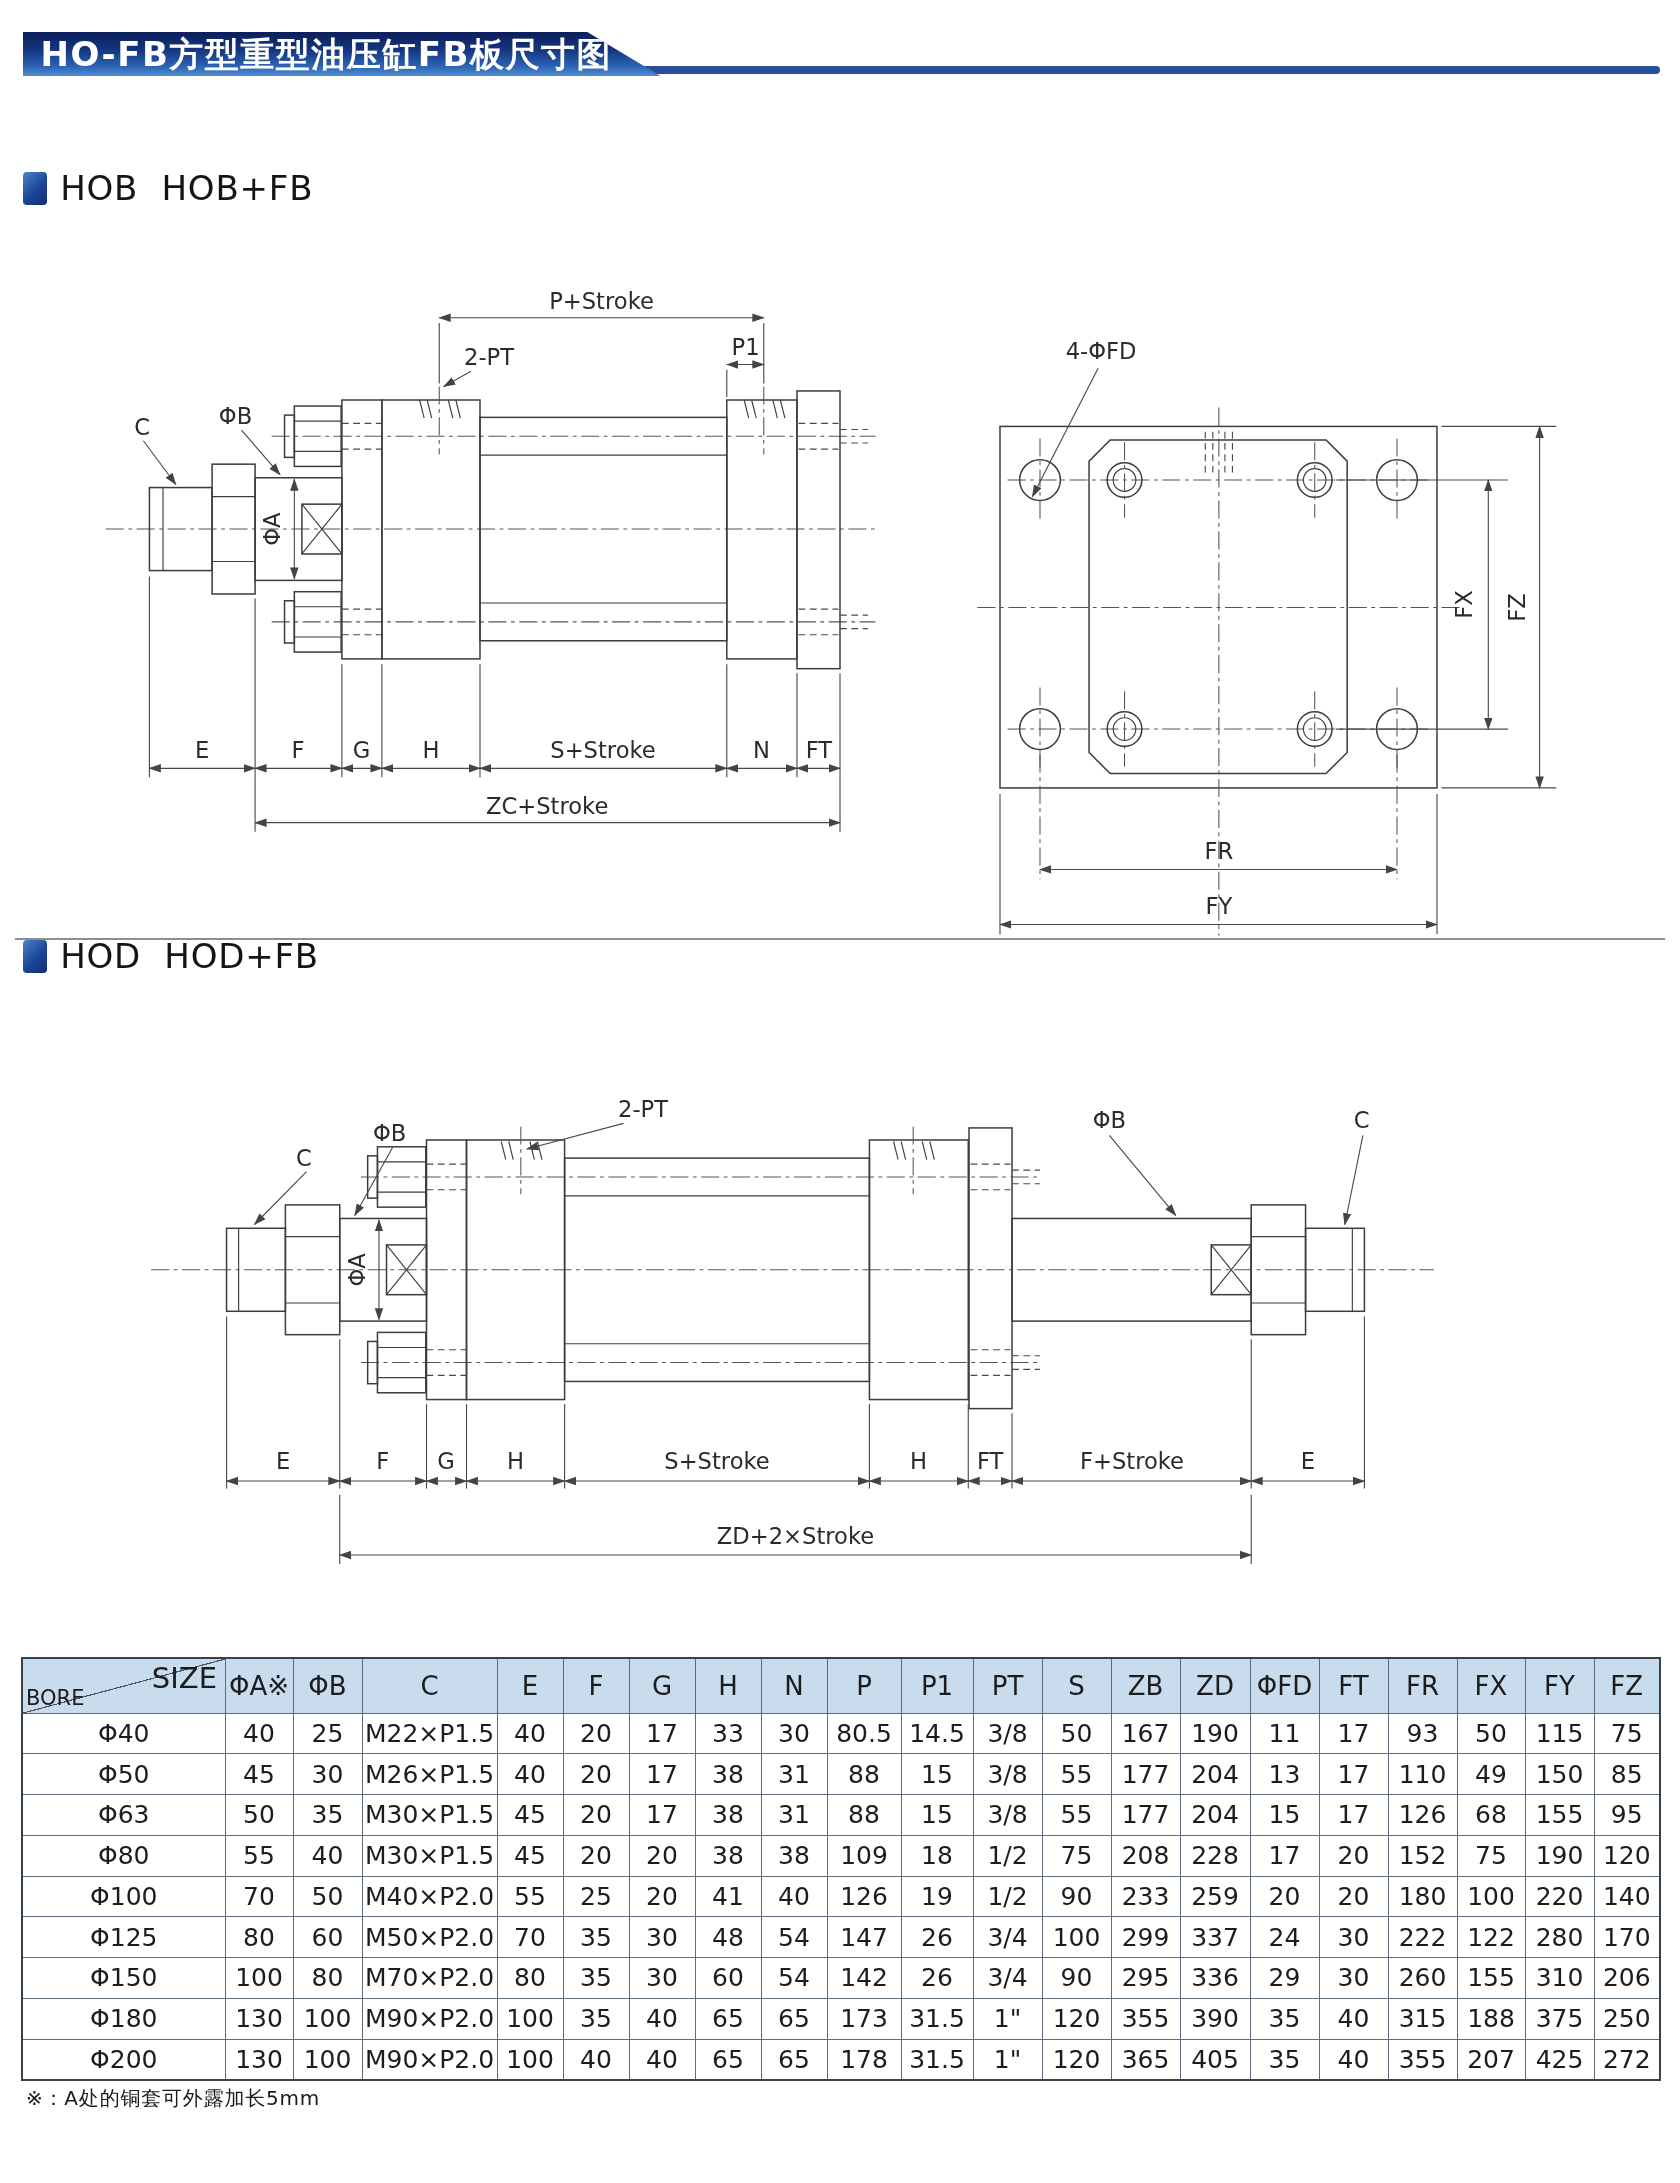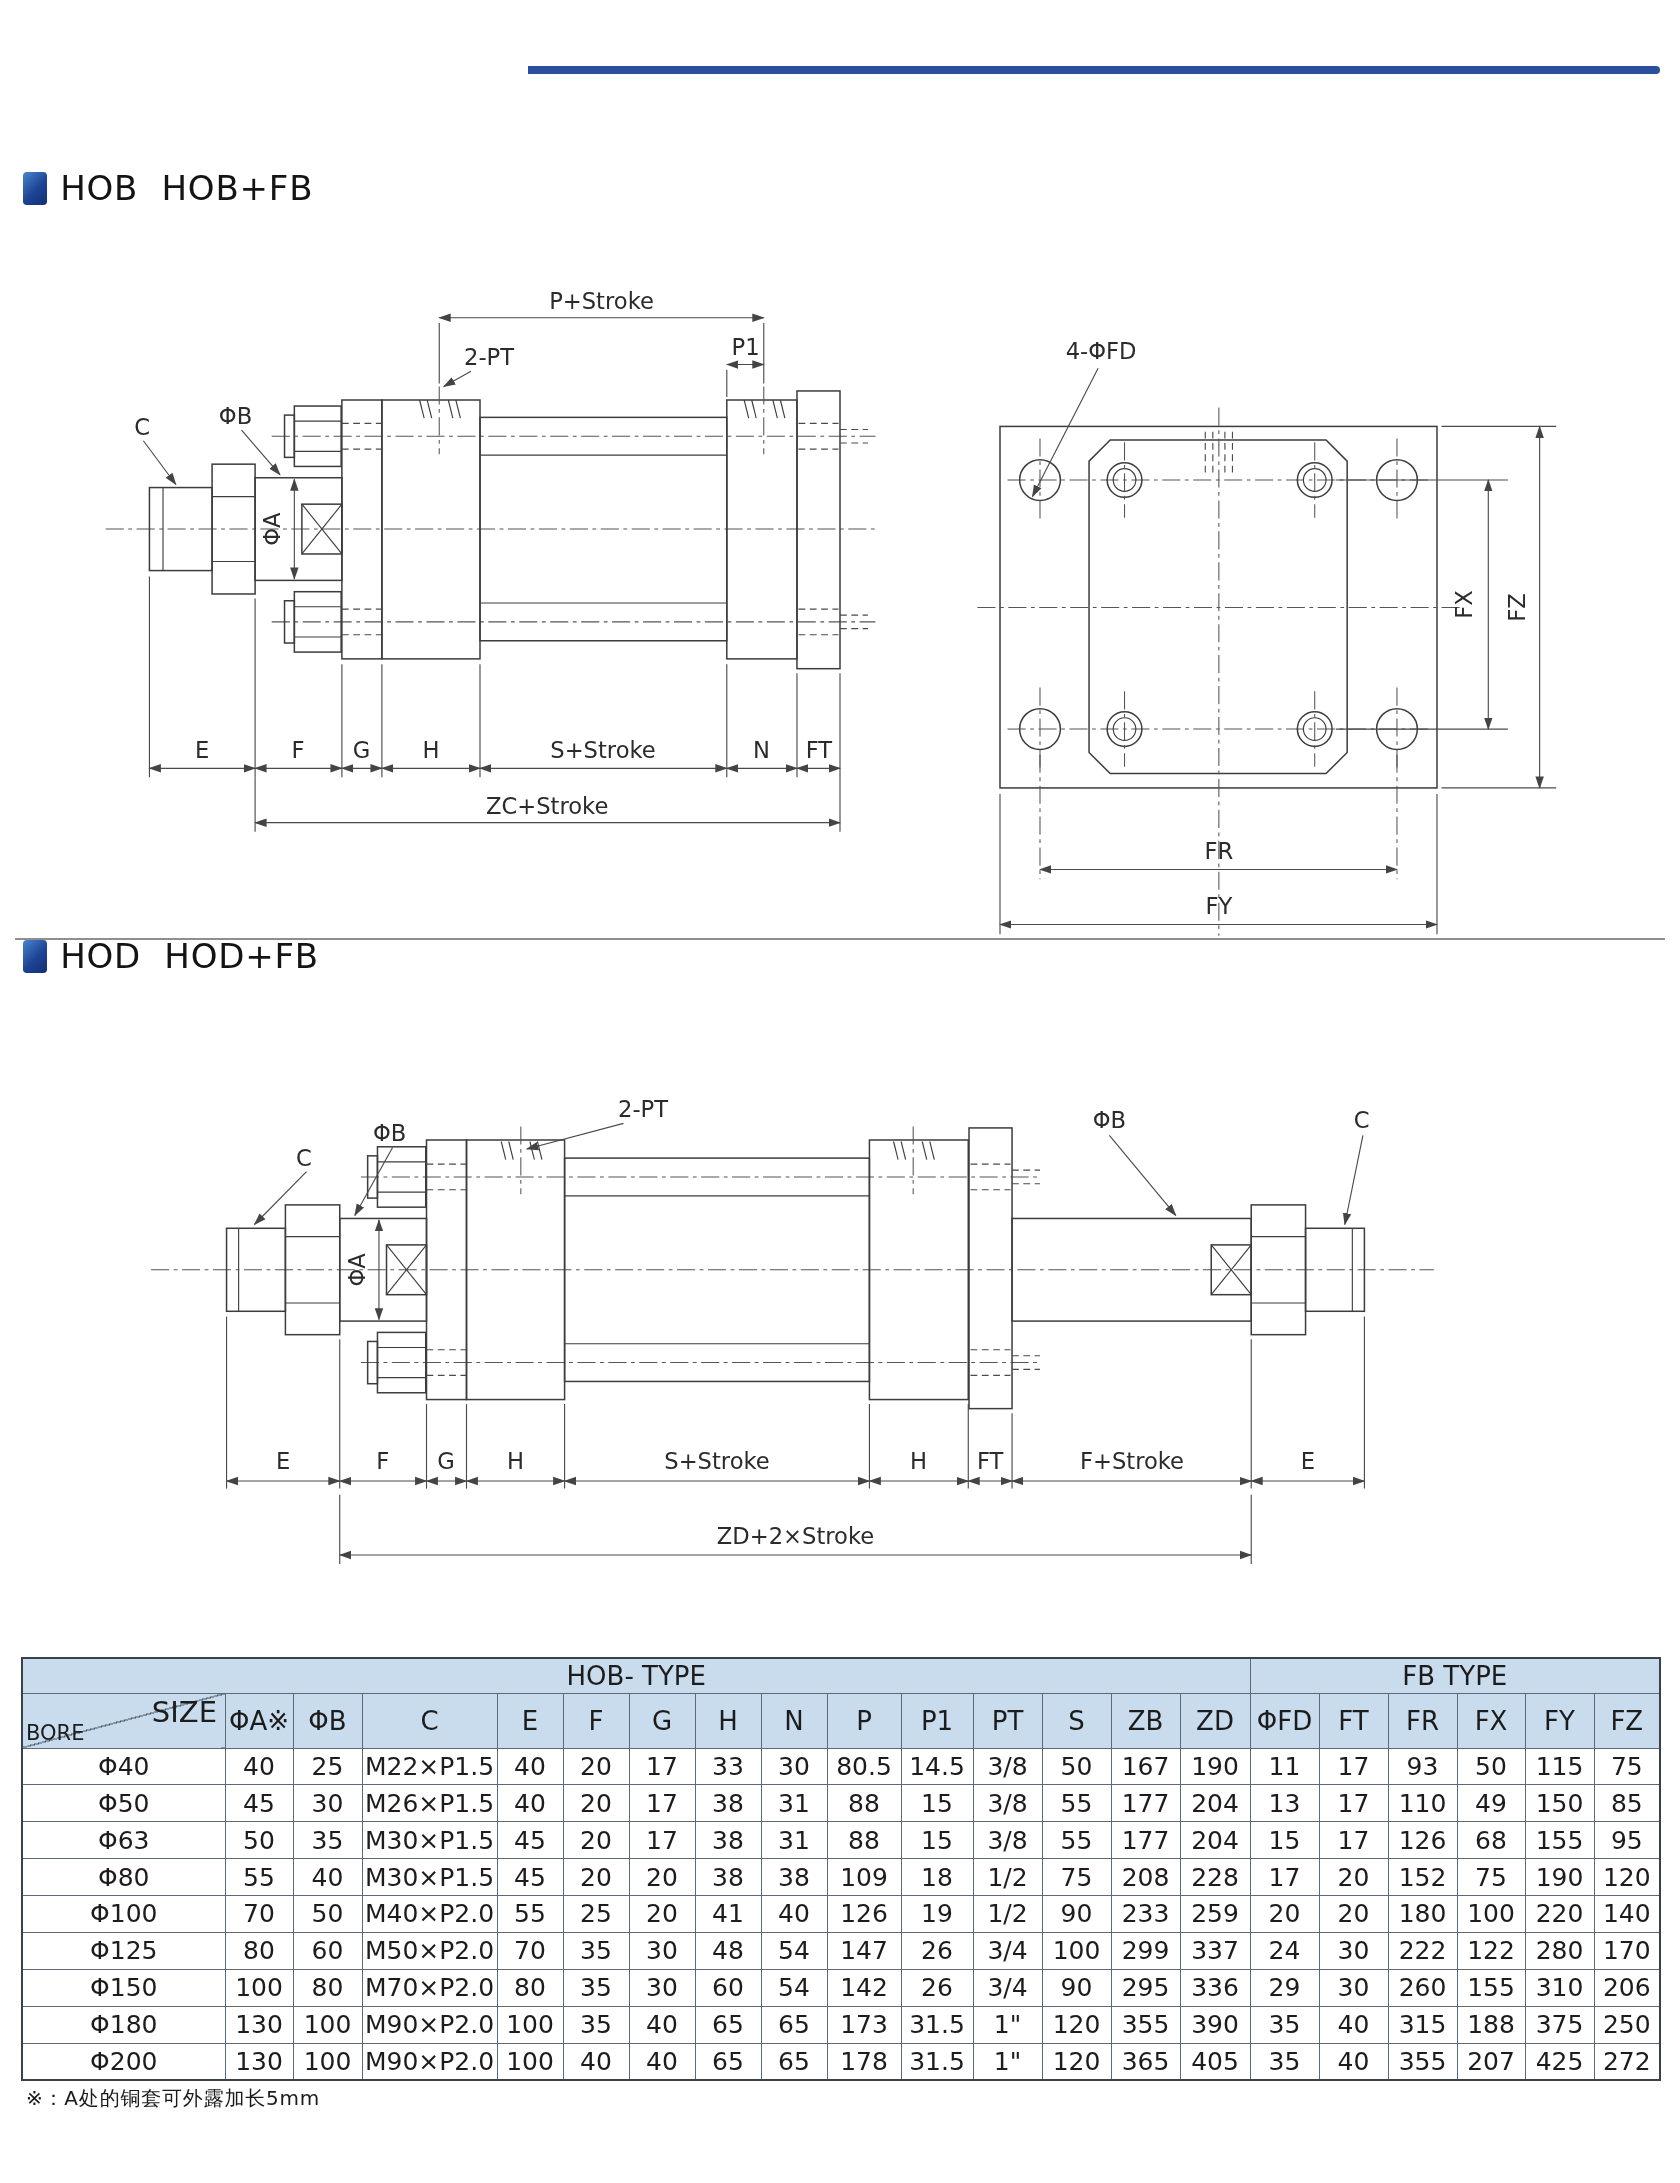--- a/index.html
+++ b/index.html
@@ -46,20 +46,23 @@
   th.corner .sz { position:absolute; top:1.5px;  right:7.5px; font-size:29px; }
   th.corner .br { position:absolute; bottom:3px; left:3px; font-size:21px; }
   .footnote { position:absolute; left:26px; top:2085px; font-size:20px; color:#1a1a1a; letter-spacing:0.8px; }
 </style>
 </head>
 <body>
 
 <div class="page">
 
   <div class="banner-line"></div>
+  <div class="banner">
+    <div class="t">HO-FB方型重型油压缸FB板尺寸图</div>
+  </div>
 
   <div class="sec" style="left:22.6px; top:168px;">
     <div class="mark"></div>
     <div class="lab">HOB  HOB+FB</div>
   </div>
 
   <svg style="top:181px;" width="1680" height="755" viewBox="0 0 2226 1000">
     <defs>
       <marker id="ar1" viewBox="0 0 10 10" refX="9.2" refY="5" markerWidth="11" markerHeight="11" orient="auto-start-reverse">
         <path d="M0 1.6 L10 5 L0 8.4 z" fill="#444"></path>
@@ -398,24 +401,20 @@
         <col style="width:69px">
         <col style="width:70px">
         <col style="width:69px">
       <col style="width:69px">
         <col style="width:69px">
         <col style="width:68px">
         <col style="width:69px">
       <col style="width:66px">
     </colgroup>
     <thead>
-      <tr class="r1">
-        <th colspan="15">HOB- TYPE</th>
-        <th colspan="6">FB TYPE</th>
-      </tr>
       <tr class="r2">
         <th class="corner">
           <span class="sz">SIZE</span>
           <span class="br">BORE</span>
         </th>
         <th>ΦA※</th>
         <th>ΦB</th>
         <th>C</th>
         <th>E</th>
         <th>F</th>

